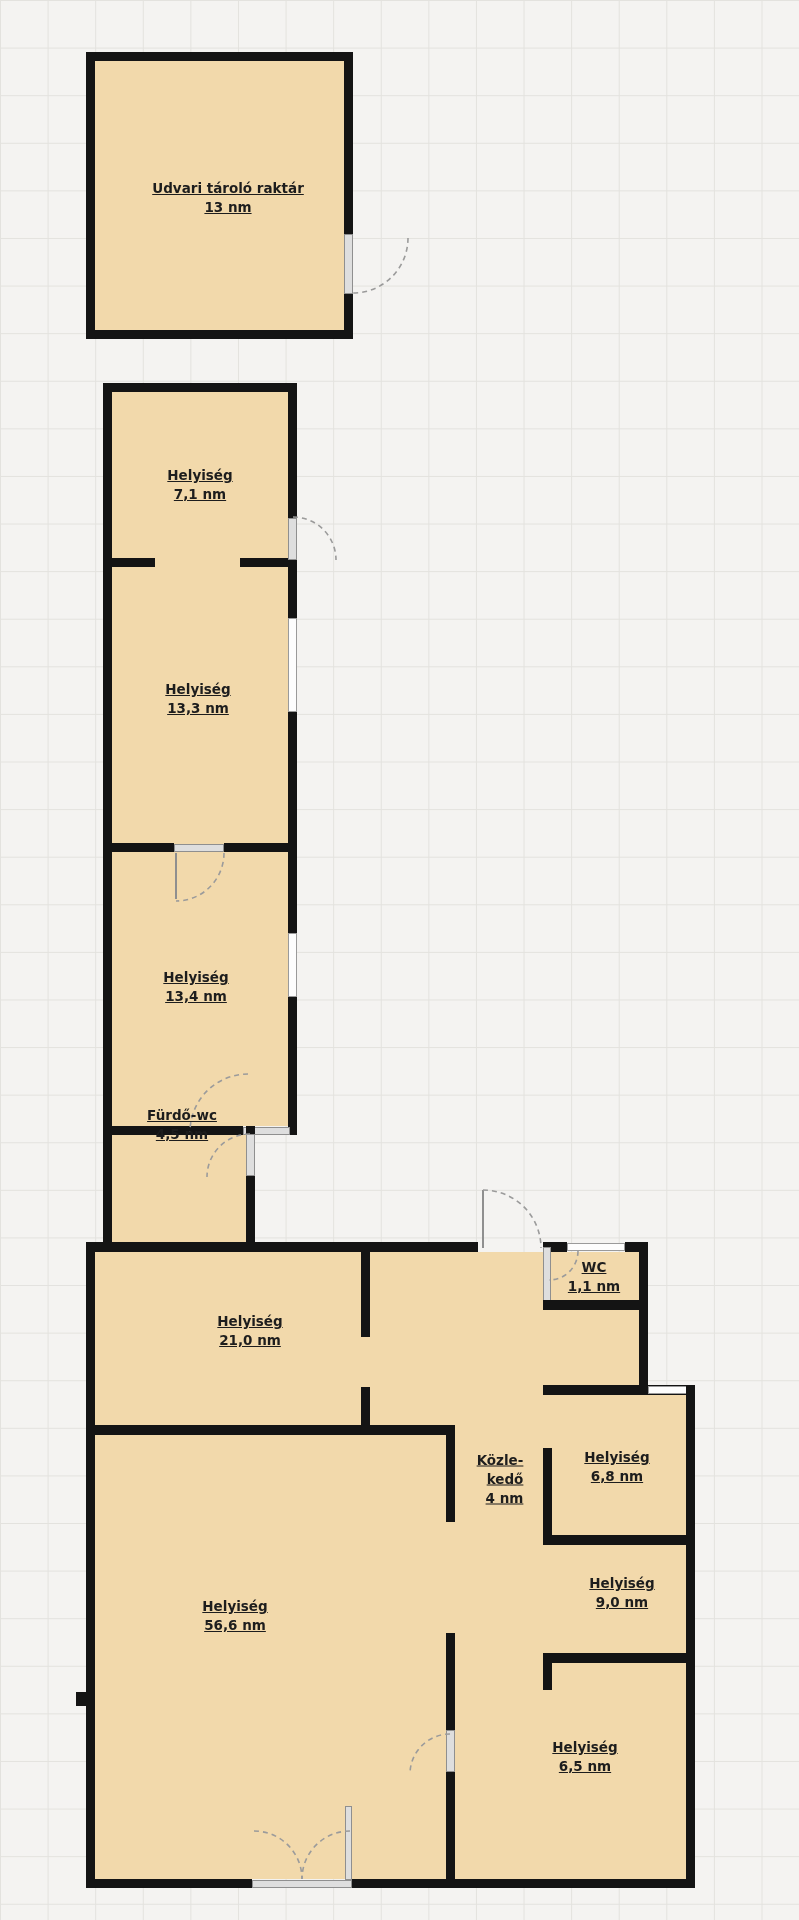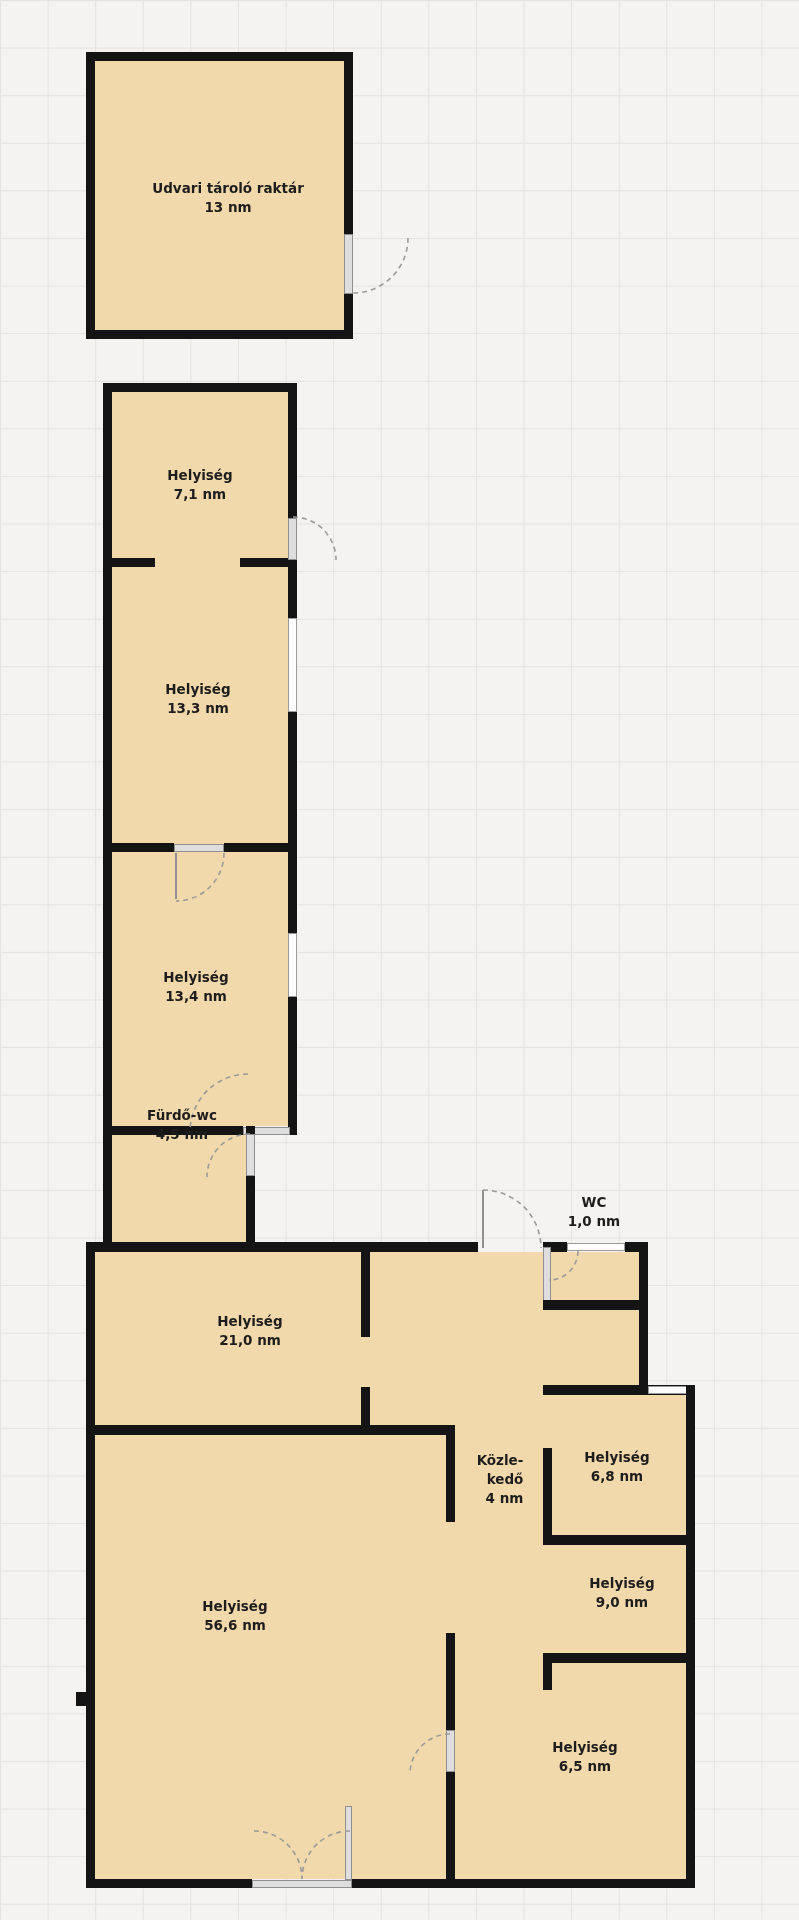--- a/index.html
+++ b/index.html
@@ -19,21 +19,21 @@
   .win{position:absolute;background:var(--window-fill,#fdfdfd);border:1px solid var(--window-border,#9a9a9a);box-sizing:border-box;}
   .door{position:absolute;background:var(--door-fill,#dedede);border:1px solid var(--door-border,#8f8f8f);box-sizing:border-box;}
   svg.arcs{position:absolute;left:0;top:0;}
   svg.arcs path.a{stroke:var(--arc,#9b9b9b);stroke-width:1.6;fill:none;stroke-dasharray:5 4;}
   svg.arcs path.leaf{stroke:var(--door-border,#8f8f8f);stroke-width:2;fill:none;}
   .lbl{
     position:absolute;transform:translate(-50%,-50%);
     text-align:center;white-space:nowrap;
     color:var(--text,#1d1d1d);font-size:13.5px;font-weight:700;line-height:19px;
   }
-  .lbl span{display:block;}
+  .lbl span{display:block;text-decoration:underline;}
 </style>
 </head>
 <body>
 
 <div id="plan">
 
   <div class="f" style="left:95px;top:61px;width:249px;height:269px;"></div>
   <div class="f" style="left:112px;top:392px;width:176px;height:734px;"></div>
   <div class="f" style="left:112px;top:1130px;width:134px;height:117px;"></div>
   <div class="f" style="left:95px;top:1252px;width:553px;height:627px;"></div>
@@ -141,23 +141,23 @@
     <span>13,4 nm</span>
   </div>
   <div class="lbl" style="left:182px;top:1125px;">
     <span>Fürdő-wc</span>
     <span>4,5 nm</span>
   </div>
   <div class="lbl" style="left:250px;top:1331px;">
     <span>Helyiség</span>
     <span>21,0 nm</span>
   </div>
-  <div class="lbl" style="left:594px;top:1212px;">
+  <div class="lbl" style="left:594px;top:1277px;">
     <span>WC</span>
-    <span>1,0 nm</span>
+    <span>1,1 nm</span>
   </div>
   <div class="lbl" style="left:500px;top:1479px;text-align:right;">
     <span>Közle-</span>
     <span>kedő</span>
     <span>4 nm</span>
   </div>
   <div class="lbl" style="left:617px;top:1467px;">
     <span>Helyiség</span>
     <span>6,8 nm</span>
   </div>

